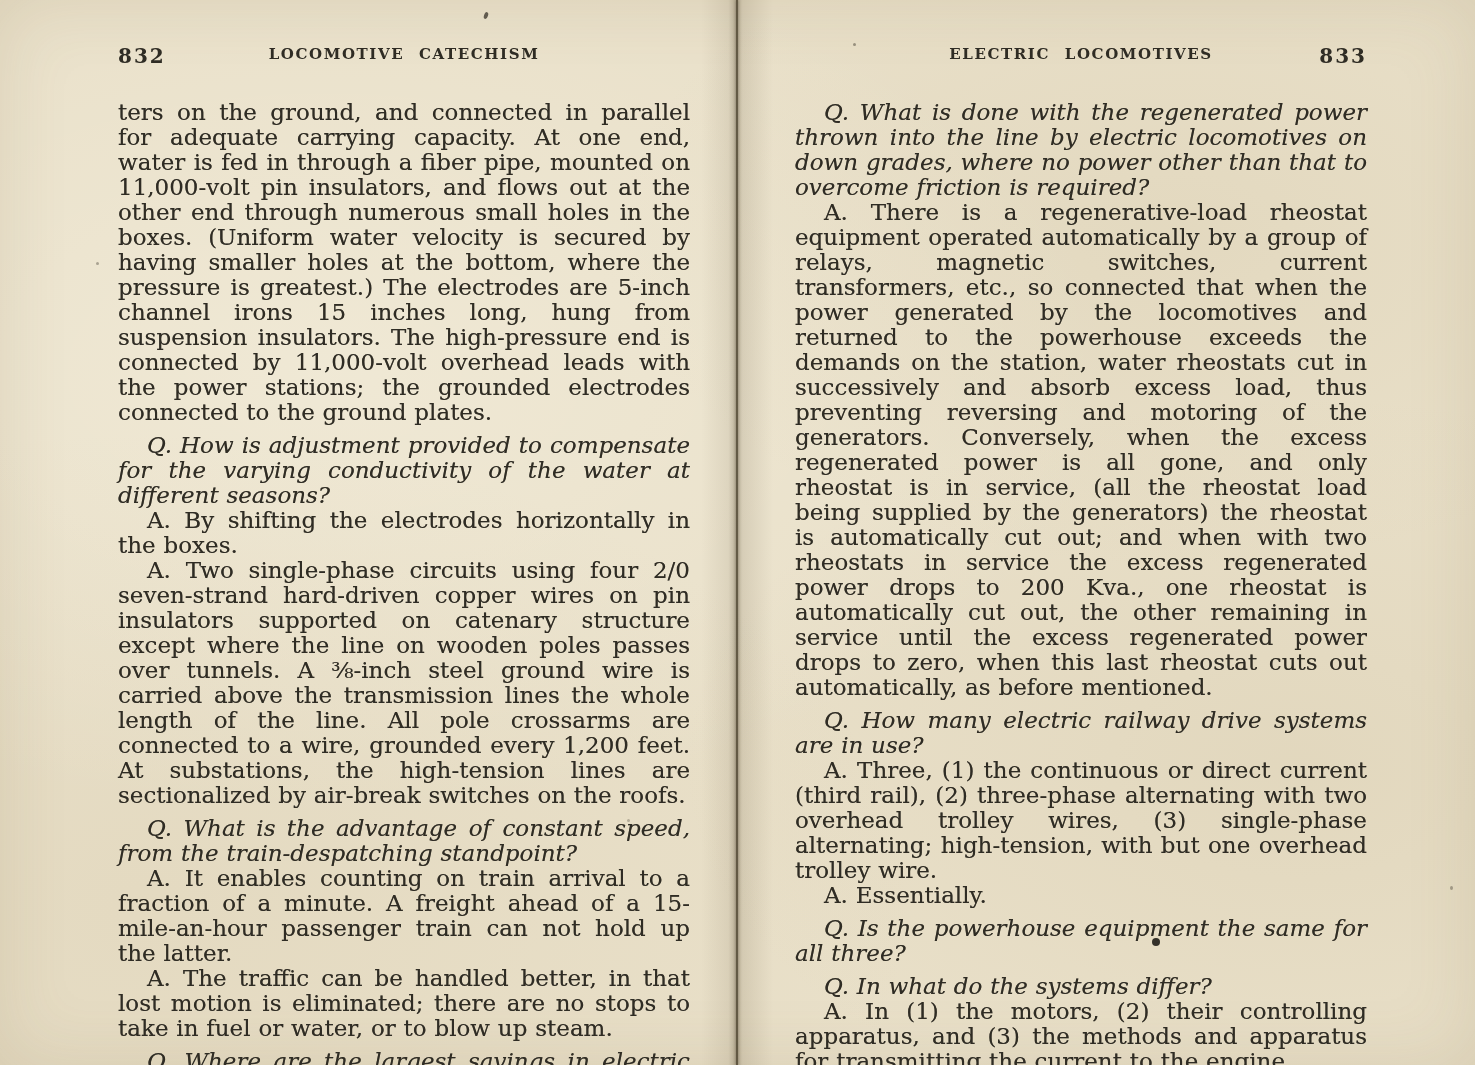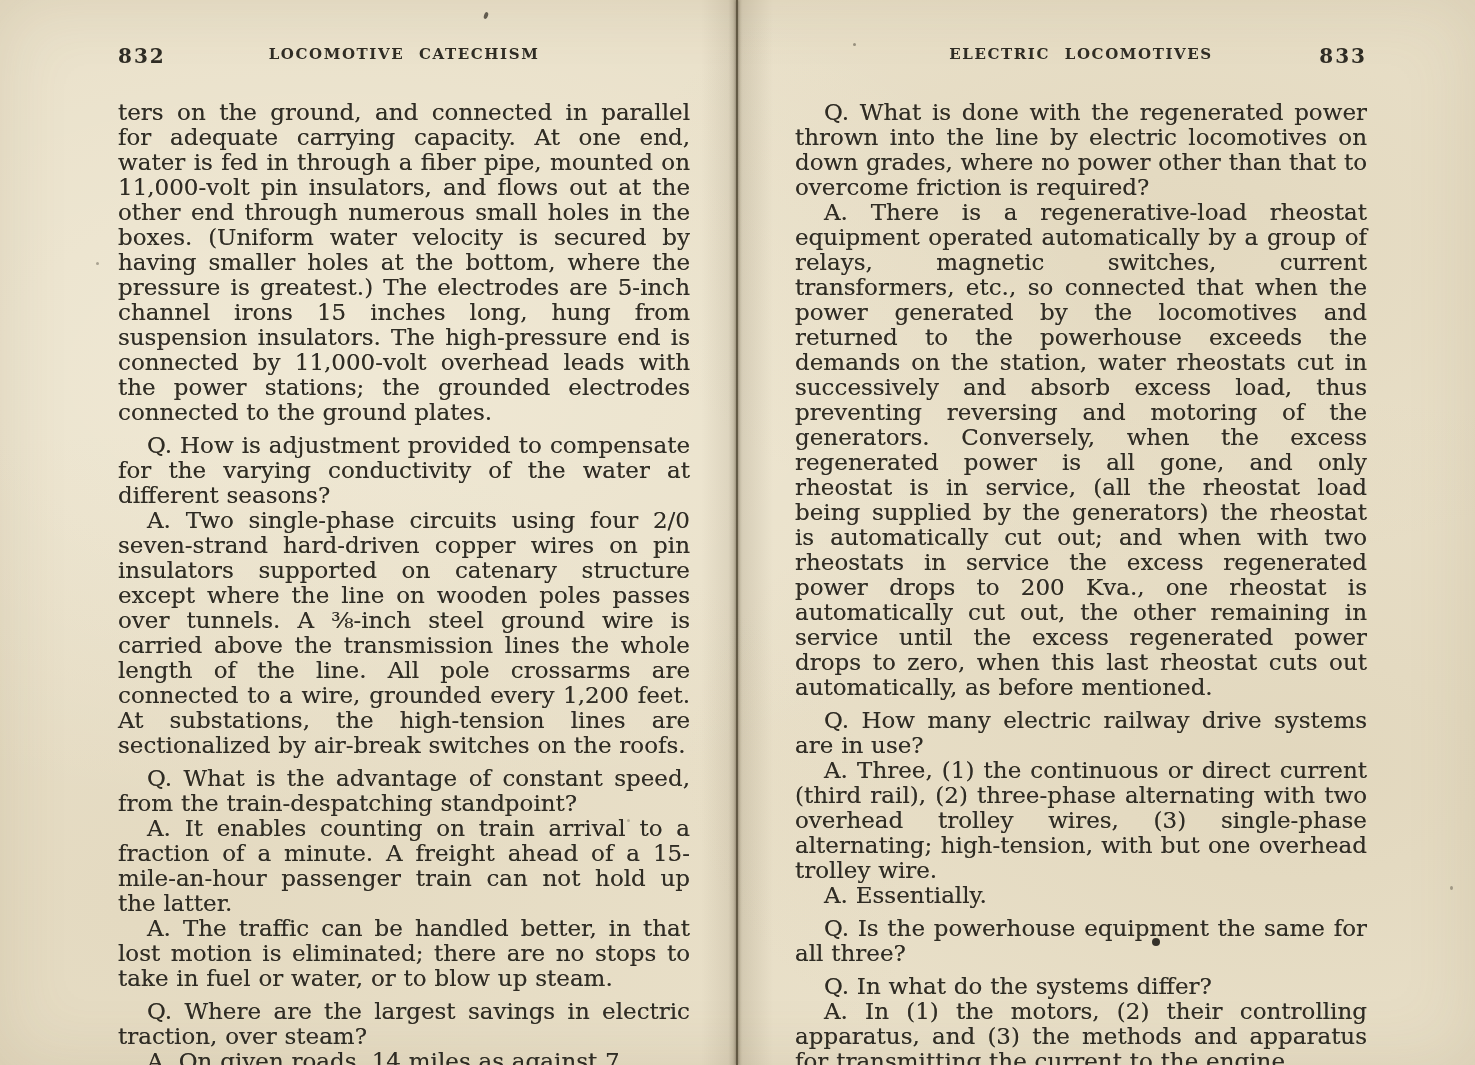--- a/index.html
+++ b/index.html
@@ -57,21 +57,21 @@
 
   .page-body {
     font-size: 23px;
     line-height: 25px;
     text-align: justify;
     text-justify: inter-word;
     word-spacing: 0.5px;
   }
   .para { margin: 0; text-indent: 29px; text-shadow: 0 0 0.4px rgba(47,44,36,0.55); }
   .para.continuation { text-indent: 0; }
-  .para.question { margin-top: 8px; }
+  .para.question { font-style: italic; margin-top: 8px; }
 
   .gutter {
     position: absolute; top: 0; left: 701px; width: 72px; height: 100%;
     background: linear-gradient(90deg,
       rgba(92,78,52,0) 0%,
       rgba(92,78,52,0.10) 38%,
       rgba(70,58,36,0.30) 49%,
       rgba(92,78,52,0.14) 58%,
       rgba(92,78,52,0) 100%);
     pointer-events: none;
@@ -97,20 +97,21 @@
 
   <div class="page page-left">
     <div class="content">
       <div class="page-header">
         <span class="page-number">832</span>
         <span class="running-title">LOCOMOTIVE CATECHISM</span>
       </div>
       <div class="page-body" id="left-body">
           <p class="para continuation">ters on the ground, and connected in parallel for adequate carrying capacity. At one end, water is fed in through a fiber pipe, mounted on 11,000-volt pin insulators, and flows out at the other end through numerous small holes in the boxes. (Uniform water velocity is secured by having smaller holes at the bottom, where the pressure is greatest.) The electrodes are 5-inch channel irons 15 inches long, hung from suspension insulators. The high-pressure end is connected by 11,000-volt overhead leads with the power stations; the grounded electrodes connected to the ground plates.</p>
           <p class="para question">Q. How is adjustment provided to compensate for the varying conductivity of the water at different seasons?</p>
+          <p class="para answer">A. By shifting the electrodes horizontally in the boxes.</p>
           <p class="para answer">A. Two single-phase circuits using four 2/0 seven-strand hard-driven copper wires on pin insulators supported on catenary structure except where the line on wooden poles passes over tunnels. A ⅜-inch steel ground wire is carried above the transmission lines the whole length of the line. All pole crossarms are connected to a wire, grounded every 1,200 feet. At substations, the high-tension lines are sectionalized by air-break switches on the roofs.</p>
           <p class="para question">Q. What is the advantage of constant speed, from the train-despatching standpoint?</p>
           <p class="para answer">A. It enables counting on train arrival to a fraction of a minute. A freight ahead of a 15-mile-an-hour passenger train can not hold up the latter.</p>
           <p class="para answer">A. The traffic can be handled better, in that lost motion is eliminated; there are no stops to take in fuel or water, or to blow up steam.</p>
           <p class="para question">Q. Where are the largest savings in electric traction, over steam?</p>
           <p class="para answer">A. On given roads, 14 miles as against 7.</p>
         </div>
     </div>
   </div>
 

